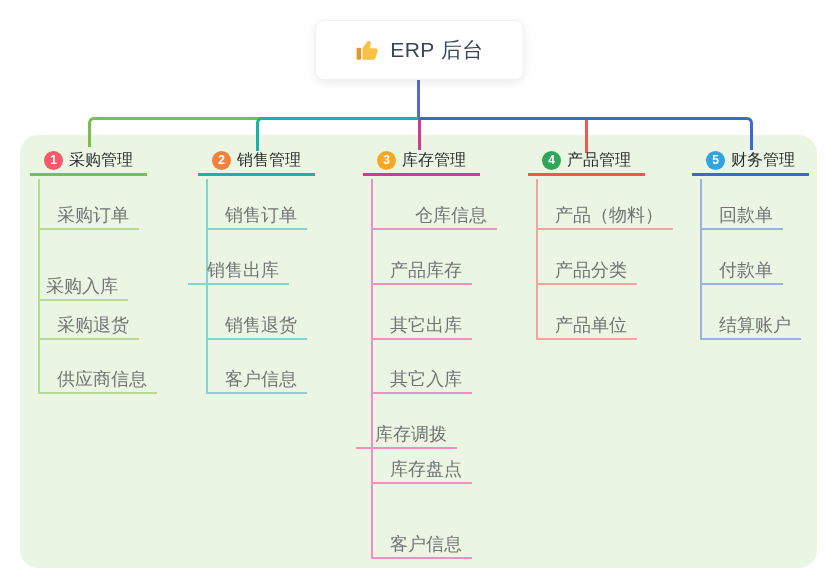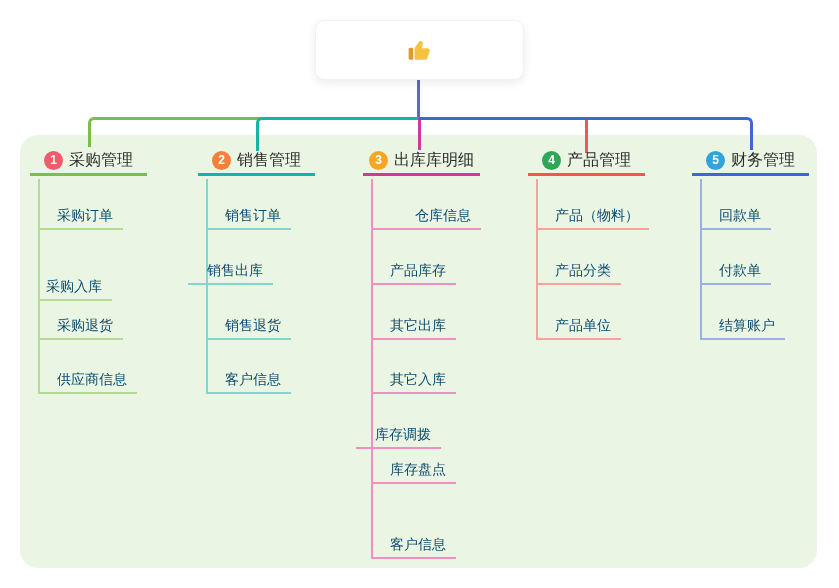--- a/index.html
+++ b/index.html
@@ -20,21 +20,21 @@
   .connector{position:absolute;box-sizing:border-box;}
 
   .branch-header{position:absolute;width:117px;height:22px;padding-bottom:2px;
                  display:flex;align-items:center;justify-content:center;gap:6px;
                  font-size:16px;color:#2d2d2d;white-space:nowrap;cursor:default;}
   .badge{width:19px;height:19px;border-radius:50%;flex:0 0 auto;
          color:#ffffff;font-size:12px;font-weight:bold;line-height:19px;text-align:center;}
 
   .child-vline{position:absolute;width:2px;}
 
-  .child-node{position:absolute;white-space:nowrap;font-size:14px;color:#0c4a6e;
+  .child-node{position:absolute;white-space:nowrap;font-size:18px;color:#737373;
               line-height:18px;padding:0 10px 4px 19px;cursor:default;}
 
   .thumb-icon{width:26px;height:26px;flex:0 0 auto;}
 </style>
 </head>
 <body>
 
 <div class="stage">
 
   <div class="panel"></div>
@@ -47,20 +47,21 @@
       <div class="connector" style="top: 117px; left: 418px; width: 3px; height: 33px; background: rgb(207, 58, 147);"></div>
       <div class="connector" style="top: 120px; left: 585px; width: 3px; height: 33px; background: rgb(244, 85, 79);"></div>
       <div class="connector" style="top: 117px; left: 419px; width: 334px; height: 33px; border-top: 3px solid rgb(62, 102, 212); border-right: 3px solid rgb(62, 102, 212); border-top-right-radius: 6px;"></div>
     </div>
 
   <div class="root-card">
     <svg class="thumb-icon" viewBox="0 0 24 24">
       <rect x="1.5" y="10" width="4.2" height="11" rx="1.2" fill="#e3972e"></rect>
       <path fill="#f7c242" d="M7 21h9.6c1 0 1.9-.6 2.2-1.5l2.1-6.3c.5-1.4-.5-2.8-2-2.8h-5.2l.9-4.1c.2-1.1-.4-2.2-1.5-2.5-.8-.2-1.7.1-2.1.9L7.2 10 7 10.4V21z"></path>
     </svg>
+    <span class="root-label">ERP 后台</span>
   </div>
 
   <div id="branch-layer">
       <div class="branch-header" style="left: 30px; top: 149px; border-bottom: 3px solid rgb(122, 191, 74);">
         <span class="badge" style="background: rgb(241, 91, 108);">1</span>
         <span>采购管理</span>
       </div>
       <div class="child-vline" style="left: 38px; top: 179px; height: 215.4px; background: rgb(180, 218, 148);"></div>
       <div class="child-node" style="left: 38px; top: 206px; border-bottom: 2px solid rgb(180, 218, 148);">采购订单</div>
       <div class="child-node" style="left: 38px; top: 277px; border-bottom: 2px solid rgb(180, 218, 148); padding-left: 8px;">采购入库</div>
@@ -70,21 +71,21 @@
         <span class="badge" style="background: rgb(245, 128, 60);">2</span>
         <span>销售管理</span>
       </div>
       <div class="child-vline" style="left: 206px; top: 179px; height: 215.4px; background: rgb(130, 214, 207);"></div>
       <div class="child-node" style="left: 206px; top: 206px; border-bottom: 2px solid rgb(130, 214, 207);">销售订单</div>
       <div class="child-node" style="left: 188px; top: 261px; border-bottom: 2px solid rgb(130, 214, 207);">销售出库</div>
       <div class="child-node" style="left: 206px; top: 316px; border-bottom: 2px solid rgb(130, 214, 207);">销售退货</div>
       <div class="child-node" style="left: 206px; top: 370px; border-bottom: 2px solid rgb(130, 214, 207);">客户信息</div>
       <div class="branch-header" style="left: 363px; top: 149px; border-bottom: 3px solid rgb(207, 58, 147);">
         <span class="badge" style="background: rgb(247, 167, 35);">3</span>
-        <span>出库库明细</span>
+        <span>库存管理</span>
       </div>
       <div class="child-vline" style="left: 371px; top: 179px; height: 379.8px; background: rgb(239, 143, 195);"></div>
       <div class="child-node" style="left: 371px; top: 206px; border-bottom: 2px solid rgb(239, 143, 195); padding-left: 44px;">仓库信息</div>
       <div class="child-node" style="left: 371px; top: 261px; border-bottom: 2px solid rgb(239, 143, 195);">产品库存</div>
       <div class="child-node" style="left: 371px; top: 316px; border-bottom: 2px solid rgb(239, 143, 195);">其它出库</div>
       <div class="child-node" style="left: 371px; top: 370px; border-bottom: 2px solid rgb(239, 143, 195);">其它入库</div>
       <div class="child-node" style="left: 356px; top: 425px; border-bottom: 2px solid rgb(239, 143, 195);">库存调拨</div>
       <div class="child-node" style="left: 371px; top: 460px; border-bottom: 2px solid rgb(239, 143, 195);">库存盘点</div>
       <div class="child-node" style="left: 371px; top: 535px; border-bottom: 2px solid rgb(239, 143, 195);">客户信息</div>
       <div class="branch-header" style="left: 528px; top: 149px; border-bottom: 3px solid rgb(244, 85, 79);">

